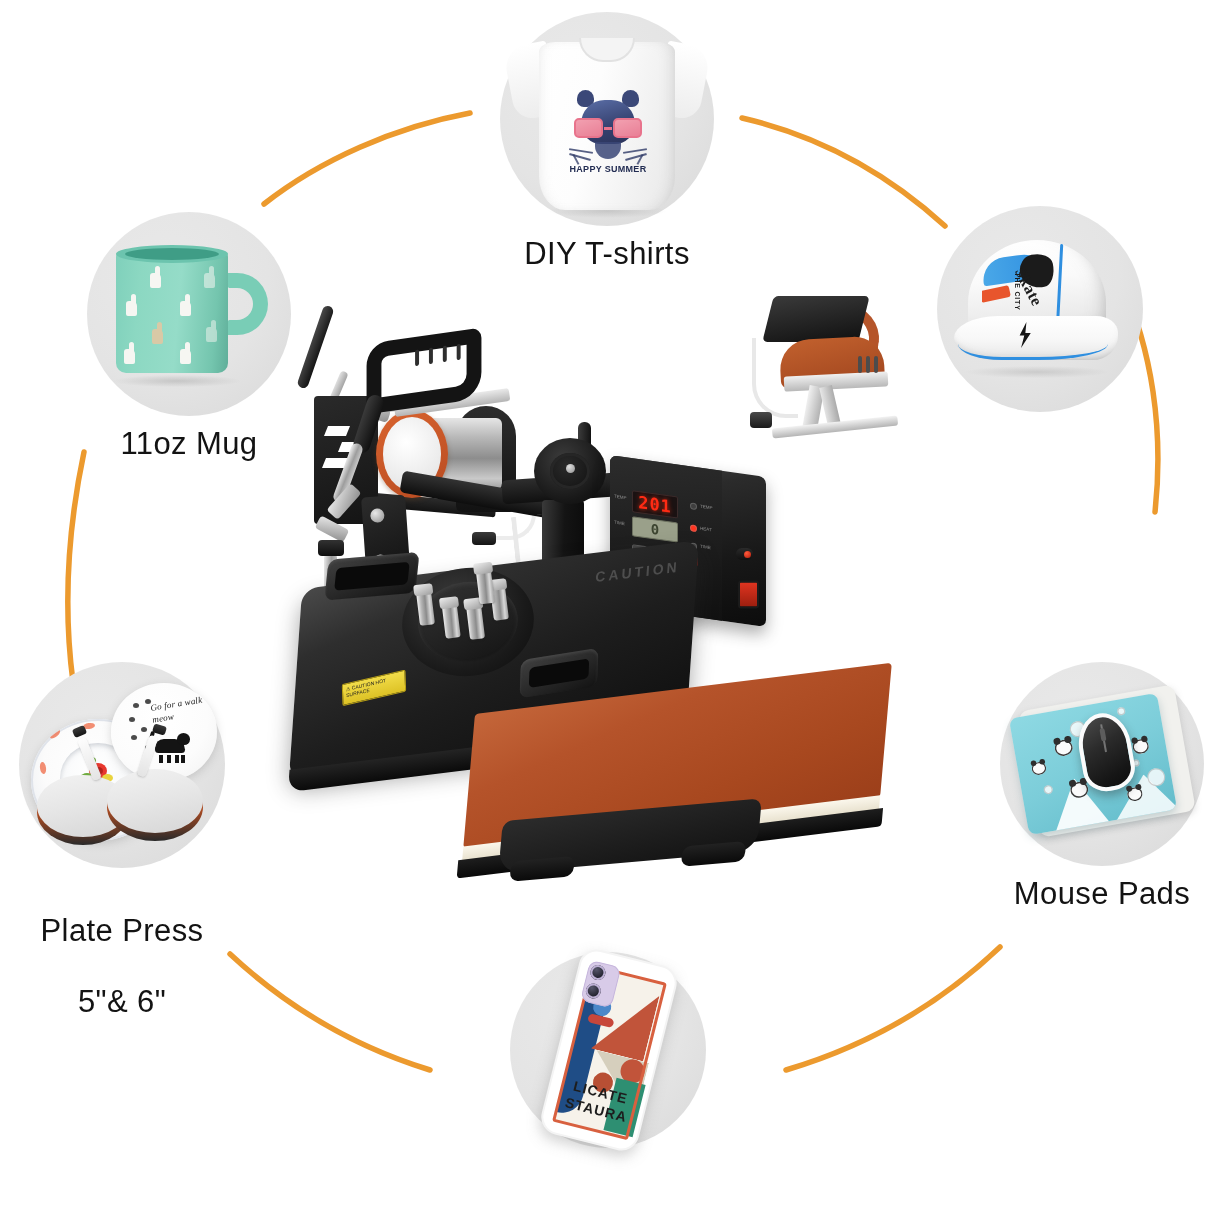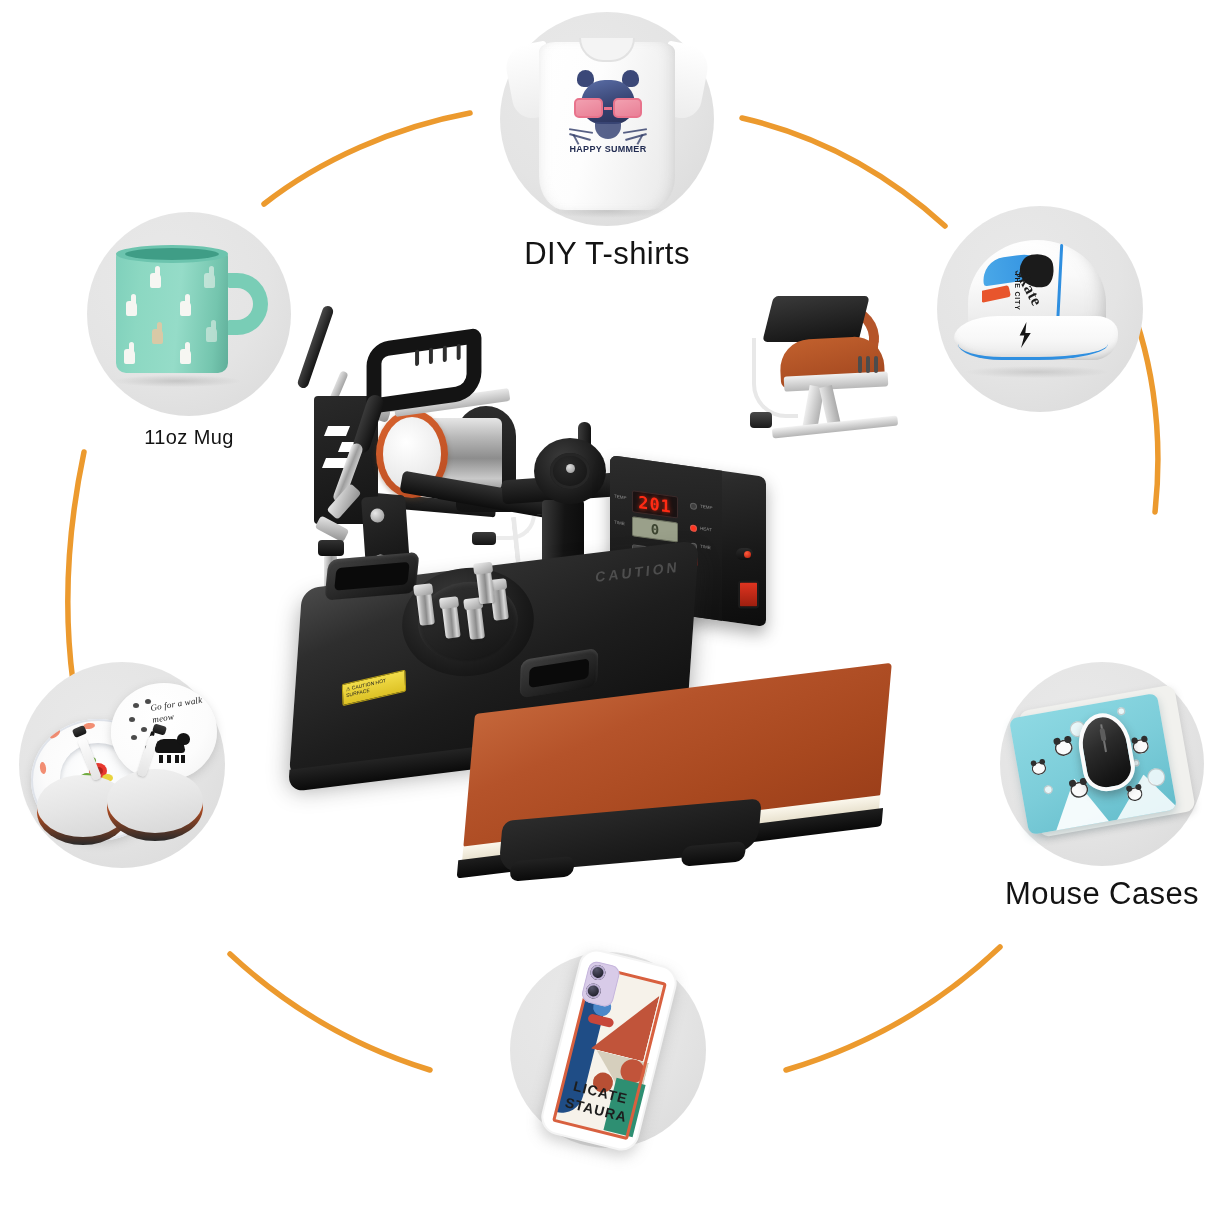--- a/index.html
+++ b/index.html
@@ -82,21 +82,21 @@
     border: 2.5px solid #e2e2e2;
     border-top: none;
   }
   .shirt-shadow {
     position: absolute; left: 40px; bottom: 6px;
     width: 120px; height: 14px;
     background: radial-gradient(ellipse at center, rgba(140,140,140,.30), rgba(140,140,140,0) 70%);
   }
 
   
-  .tiger { position: absolute; left: 58px; top: 54px; width: 86px; height: 104px; text-decoration: underline; }
+  .tiger { position: absolute; left: 58px; top: 74px; width: 86px; height: 104px; text-decoration: underline; }
   .tiger-head {
     position: absolute; left: 16px; top: 12px; width: 54px; height: 44px;
     background: linear-gradient(165deg,#5b6fa8,#35406e 60%,#2a3359);
     border-radius: 26px 26px 22px 22px;
   }
   .tiger-ear {
     position: absolute; top: 2px; width: 17px; height: 17px;
     background: #3b4878; border-radius: 50% 50% 40% 40%;
   }
   .tiger-ear.l { left: 12px; }
@@ -809,21 +809,21 @@
         <div class="llama" style="left:56px;  top:34px;"></div>
         <div class="llama" style="left:32px;  top:62px;"></div>
         <div class="llama" style="left:86px;  top:62px;"></div>
         <div class="llama tan" style="left:58px; top:90px;"></div>
         <div class="llama" style="left:30px;  top:110px;"></div>
         <div class="llama" style="left:86px;  top:110px;"></div>
         <div class="llama" style="left:110px; top:34px; opacity:.55;"></div>
         <div class="llama" style="left:112px; top:88px; opacity:.5;"></div>
       </div>
     </div>
-    <div class="node-label" style="font-size:20px;">11oz Mug</div>
+    <div class="node-label" style="font-size:31px;">11oz Mug</div>
   </div>
 
   <div class="product-node" style="left:922px; top:206px; width:236px;">
     <div class="circle-plate" style="width:206px; height:206px;">
       <div class="hat-wrap">
         <div class="hat-shadow"></div>
         <div class="hat-crown"></div>
         <div class="hat-graphic">
           <div class="hat-wave"></div>
           <div class="hat-red"></div>
@@ -858,21 +858,21 @@
           <div class="bubble" style="left:22px; top:72px; width:9px; height:9px;"></div>
           <div class="bubble" style="left:126px; top:74px; width:18px; height:18px;"></div>
           <div class="bubble" style="left:114px; top:62px; width:7px; height:7px;"></div>
         </div>
         <div class="mouse-body">
           <div class="mouse-split"></div>
           <div class="mouse-wheel"></div>
         </div>
       </div>
     </div>
-    <div class="node-label" style="font-size:31px;">Mouse Cases</div>
+    <div class="node-label" style="font-size:31px;">Mouse Pads</div>
   </div>
 
   <div class="product-node" style="left:8px; top:662px; width:228px;">
     <div class="circle-plate" style="width:206px; height:206px;">
       <div class="plates-wrap">
         <div class="plate-big">
           <div class="petal" style="left:18px; top:12px;  transform:rotate(-38deg);"></div>
           <div class="petal" style="left:52px; top:4px;   transform:rotate(-8deg);"></div>
           <div class="petal" style="left:88px; top:10px;  transform:rotate(30deg);"></div>
           <div class="petal" style="left:112px;top:40px;  transform:rotate(70deg);"></div>
@@ -913,20 +913,24 @@
           <div class="coaster-edge" style="left:18px;  top:104px; width:92px; height:66px;"></div>
           <div class="coaster" style="left:18px;  top:100px; width:92px; height:62px;"></div>
           <div class="coaster-edge" style="left:88px;  top:98px;  width:96px; height:68px;"></div>
           <div class="coaster" style="left:88px;  top:94px;  width:96px; height:64px;"></div>
           <div class="coaster-arm" style="left:66px;  top:62px; width:9px;  height:44px; transform:rotate(-22deg);"></div>
           <div class="coaster-arm" style="left:124px; top:60px; width:9px;  height:42px; transform:rotate(18deg);"></div>
           <div class="coaster-plug" style="left:54px;  top:52px; transform:rotate(-22deg);"></div>
           <div class="coaster-plug" style="left:134px; top:50px; transform:rotate(18deg);"></div>
         </div>
       </div>
+    </div>
+    <div class="node-label" style="font-size:31px;">
+      <div>Plate Press</div>
+      <div>5"&amp; 6"</div>
     </div>
   </div>
 
   <div class="product-node" style="left:440px; top:952px; width:336px;">
     <div class="circle-plate" style="width:196px; height:196px;">
       <div class="phone-wrap">
         <div class="phone">
           <div class="pc-shape" style="left:12px; top:16px; right:10px; bottom:12px; background:#f6f2ea;"></div>
           <div class="pc-shape" style="left:12px; top:16px; width:22px; height:150px; background:#1f4d86;
                                        border-radius:0 40px 40px 0;"></div>

